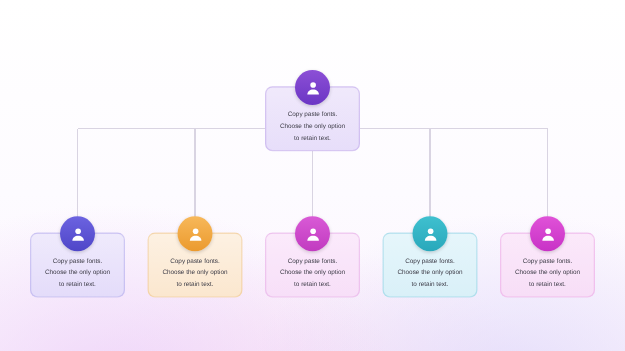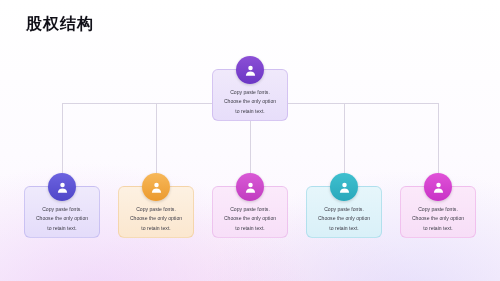--- a/index.html
+++ b/index.html
@@ -101,21 +101,20 @@
   #node-c2 { left: 118px; background: linear-gradient(180deg, #fdf1e2 0%, #fbe7cf 100%); border-color: rgba(230,170,80,0.30); }
   #node-c3 { left: 212px; background: linear-gradient(180deg, #fbeafb 0%, #f7dff8 100%); border-color: rgba(210,110,210,0.26); }
   #node-c4 { left: 306px; background: linear-gradient(180deg, #e6f6fb 0%, #d9f0f8 100%); border-color: rgba(70,180,210,0.28); }
   #node-c5 { left: 400px; background: linear-gradient(180deg, #fbe9fa 0%, #f7def7 100%); border-color: rgba(220,100,210,0.26); }
 </style>
 </head>
 <body>
 
 <div id="slide">
 
-  <div id="title">股权结构</div>
 
   <svg id="connectors" viewBox="0 0 500 281">
     <g stroke="#d9d4e2" stroke-width="1" fill="none" shape-rendering="crispEdges">
 
       <line x1="250" y1="121" x2="250" y2="152"></line>
 
       <line x1="62" y1="103" x2="62" y2="186"></line>
       <line x1="156" y1="103" x2="156" y2="186"></line>
       <line x1="250" y1="152" x2="250" y2="186"></line>
       <line x1="344" y1="103" x2="344" y2="186"></line>

